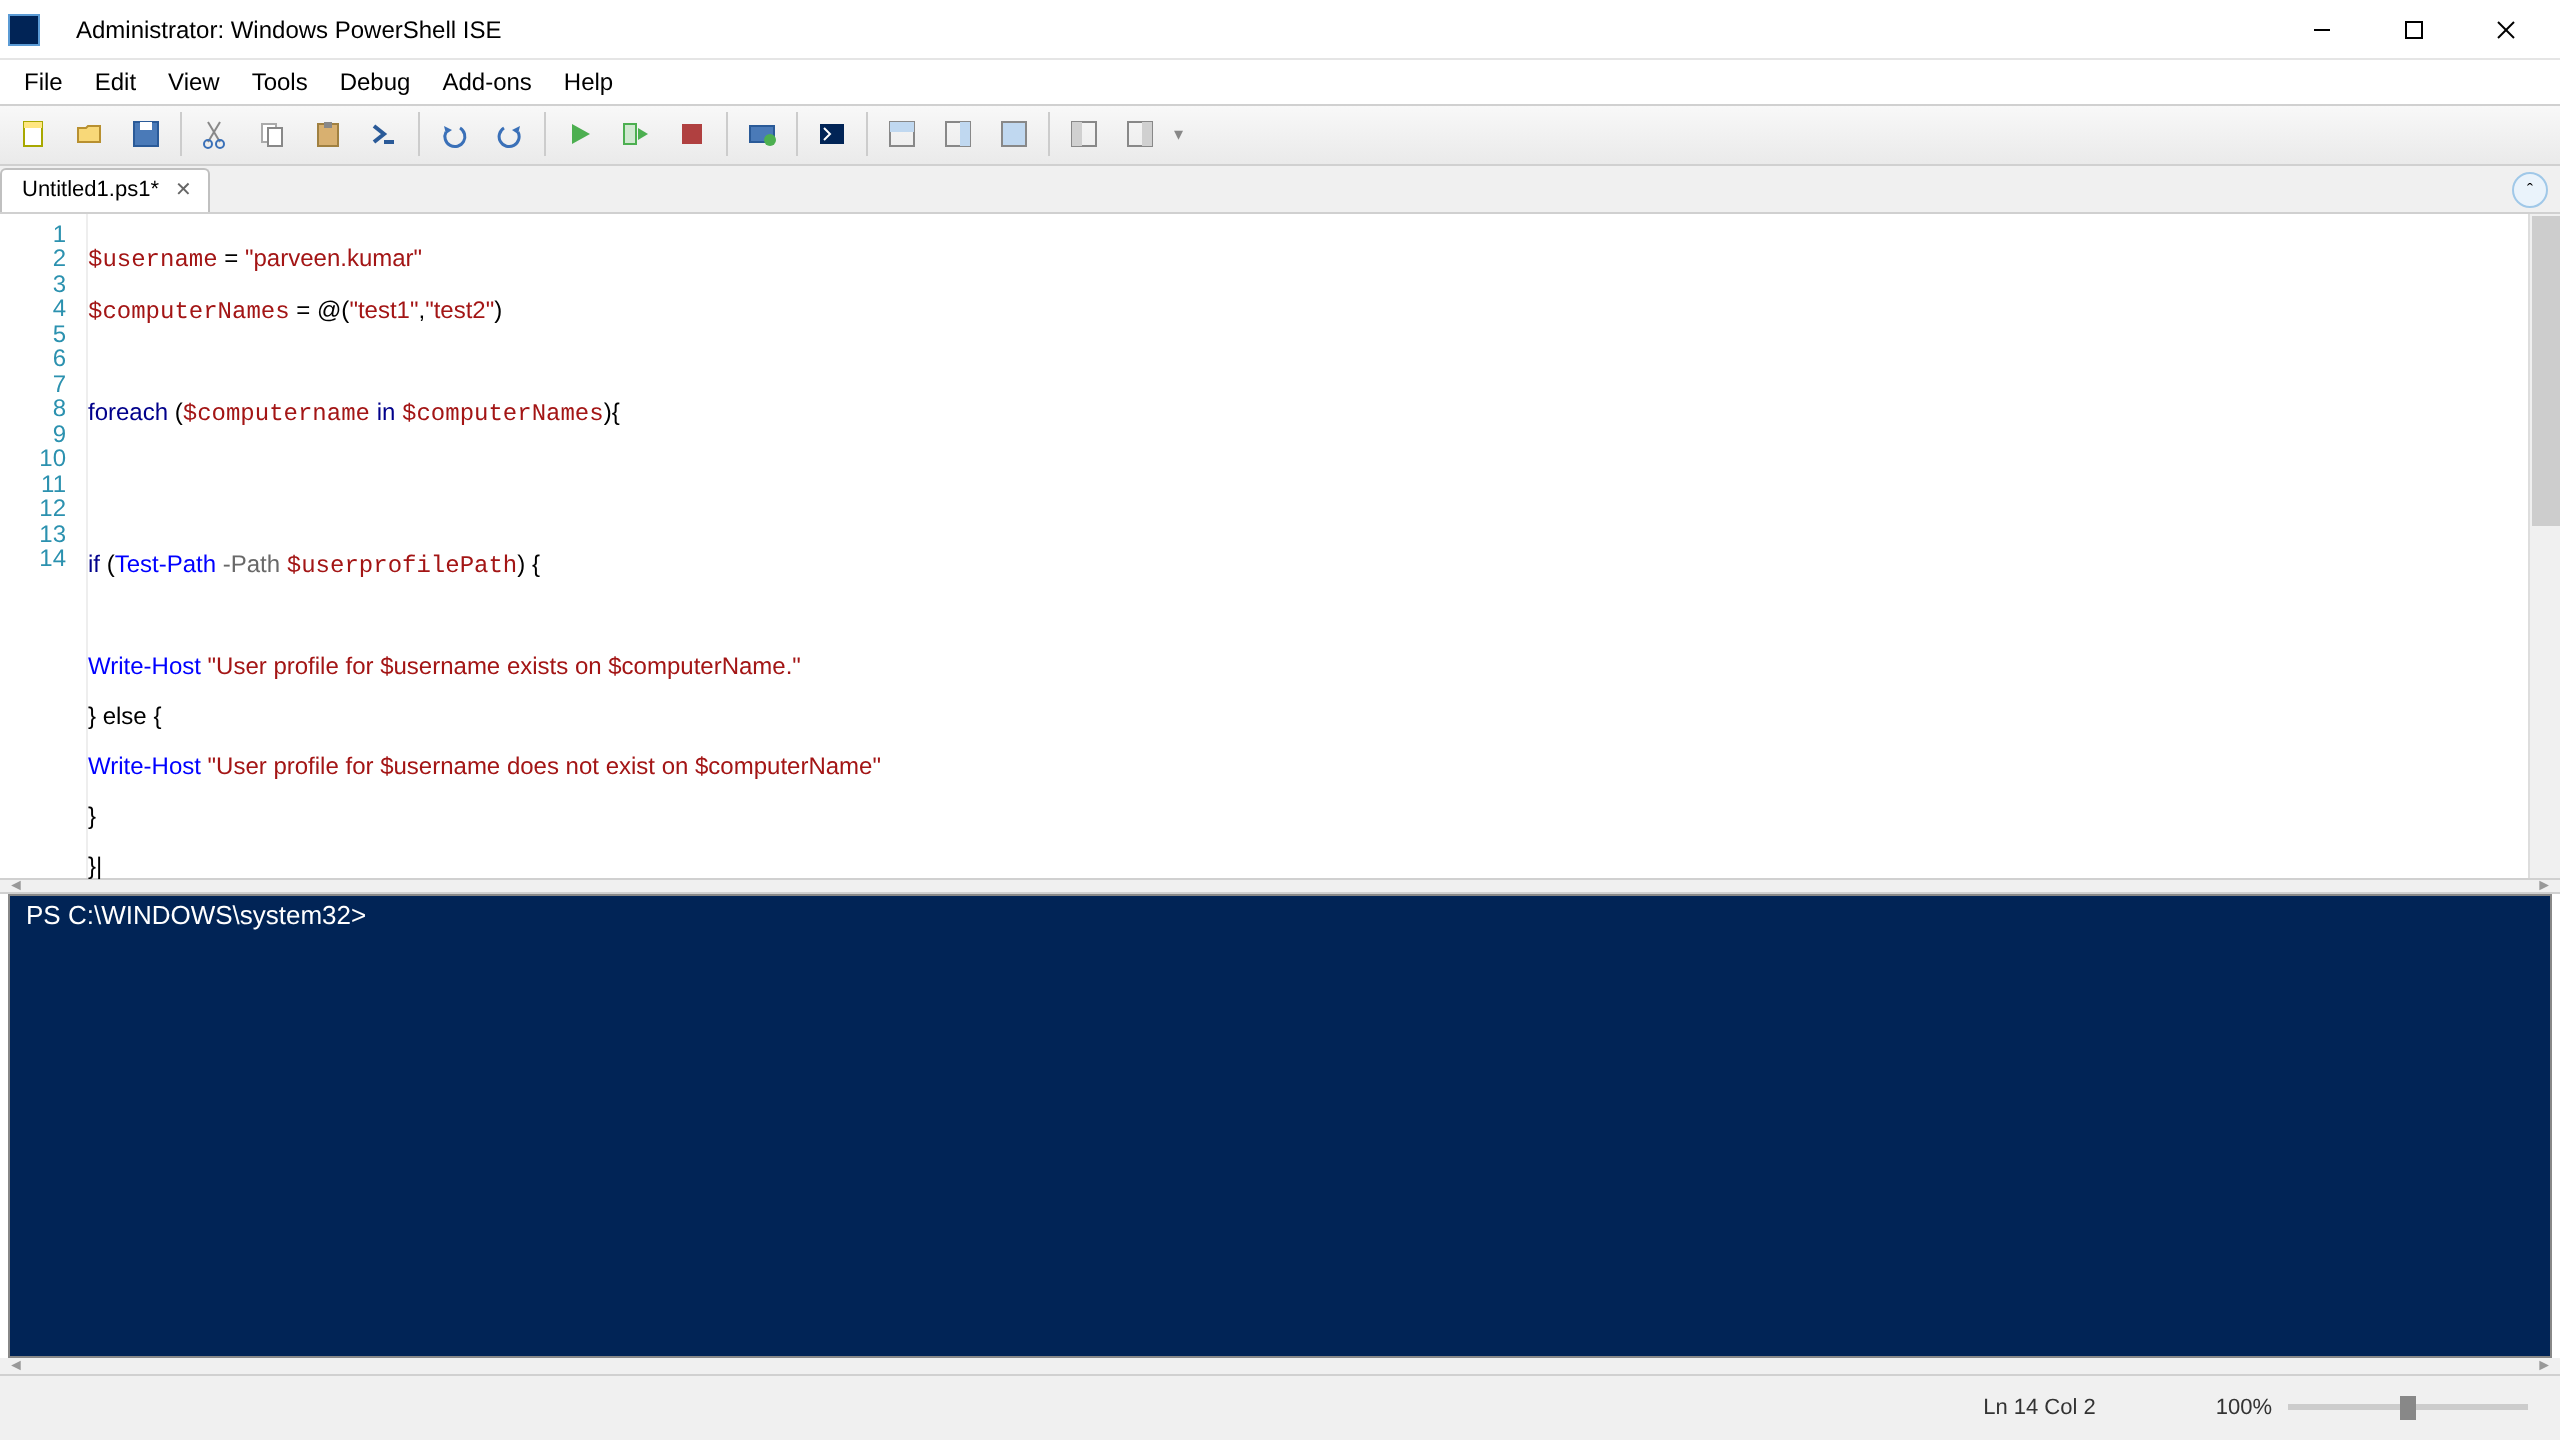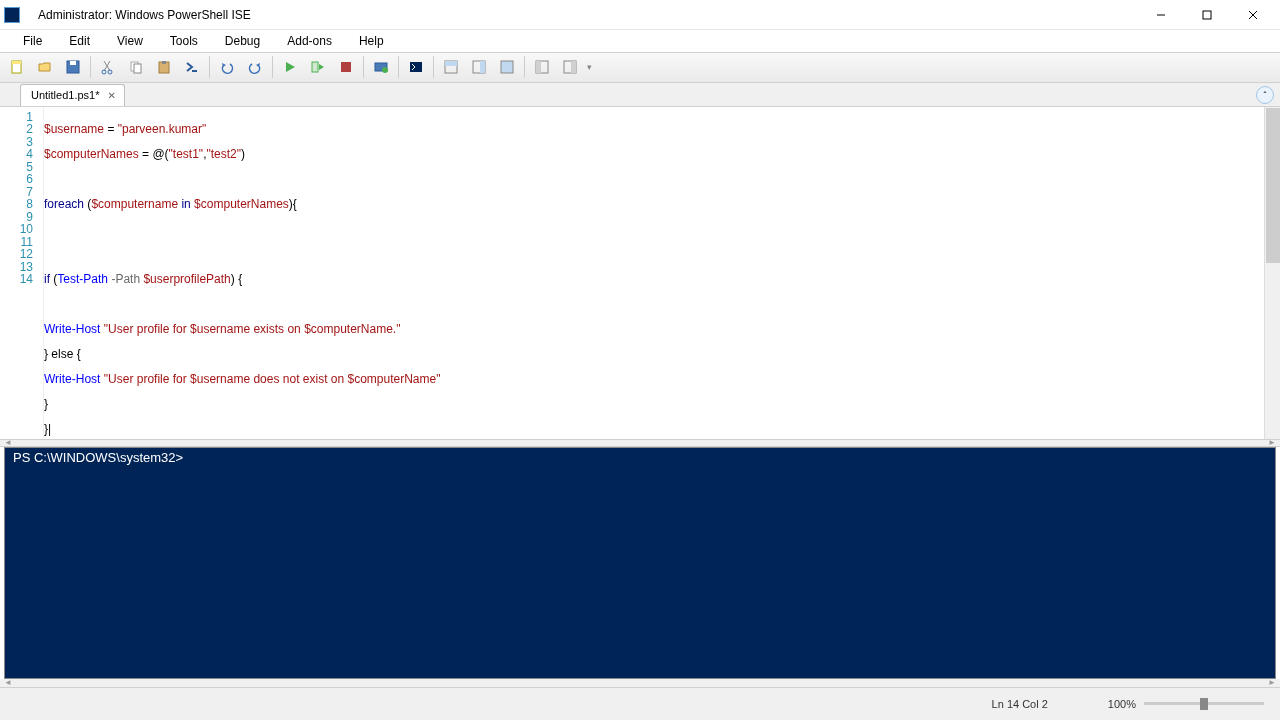--- a/index.html
+++ b/index.html
@@ -3,32 +3,32 @@
 <meta charset="utf-8">
 <style>
 * { margin: 0; padding: 0; box-sizing: border-box; font-family: "Segoe UI", Tahoma, sans-serif; }
 body { width: 1280px; height: 720px; background: #fff; overflow: hidden; display: flex; flex-direction: column; }
 .titlebar { height: 30px; background: #fff; display: flex; align-items: center; padding: 0 4px; border-bottom: 1px solid #e5e5e5; gap: 12px; }
 .titlebar-icon { width: 16px; height: 16px; margin-right: 6px; background: #012456; border: 1px solid #5b9bd5; display: inline-block; }
 .titlebar-text { font-size: 12px; color: #000; flex: 1; }
 .win-controls { display: flex; gap: 0; }
 .win-btn { width: 46px; height: 30px; display: flex; align-items: center; justify-content: center; font-size: 12px; cursor: pointer; }
 .menubar { height: 22px; background: #fff; display: flex; align-items: center; padding: 0 4px; font-size: 12px; }
-.menubar span { padding: 2px 8px; cursor: pointer; margin-left: 11px; }
+.menubar span { padding: 2px 8px; cursor: pointer; }
 .toolbar { height: 32px; background: linear-gradient(#f8f8f8,#eaeaea); border-top: 1px solid #d0d0d0; border-bottom: 1px solid #d0d0d0; display: flex; align-items: center; padding: 0 4px; gap: 2px; }
 .tool-btn { width: 26px; height: 26px; display: flex; align-items: center; justify-content: center; cursor: pointer; border: 1px solid transparent; }
 .tool-sep { width: 1px; height: 22px; background: #ccc; margin: 0 2px; }
-.tabs-row { height: 24px; background: #f0f0f0; display: flex; align-items: flex-end; padding: 0 20px; position: relative; border-bottom: 1px solid #d0d0d0; }
+.tabs-row { height: 24px; background: #f0f0f0; display: flex; align-items: flex-end; padding: 0 0; position: relative; border-bottom: 1px solid #d0d0d0; }
 .file-tab { height: 22px; background: #fff; border: 1px solid #c0c0c0; border-bottom: none; border-radius: 3px 3px 0 0; display: flex; align-items: center; padding: 0 6px 0 10px; font-size: 11px; gap: 6px; }
 .file-tab .close-x { font-size: 10px; color: #666; cursor: pointer; padding: 0 2px; }
 .collapse-btn { position: absolute; right: 6px; top: 3px; width: 18px; height: 18px; border: 1px solid #a0c8e8; border-radius: 50%; display: flex; align-items: center; justify-content: center; font-size: 9px; background: #eaf3fb; cursor: pointer; }
 .editor-area { height: 332px; display: flex; background: #fff; position: relative; }
 .gutter { width: 44px; background: #fff; border-right: 1px solid #eee; text-align: right; padding-right: 10px; font-family: Consolas, monospace; font-size: 12px; color: #2b91af; line-height: 12.5px; padding-top: 4px; position: relative; }
 .code { flex: 1; font-family: Consolas, monospace; font-size: 12px; line-height: 12.5px; padding-top: 4px; white-space: pre; color: #000; position: relative; }
-.code .v { color: #a31515; }
+.code .v { color: #a31515; font-family: Liberation Mono, monospace; }
 .code .s { color: #a31515; }
 .code .k { color: #00008b; }
 .code .c { color: #0000ff; }
 .code .p { color: #696969; }
 .vscroll { width: 16px; background: #f0f0f0; border-left: 1px solid #ddd; }
 .vscroll-thumb { width: 14px; height: 155px; background: #cdcdcd; margin: 1px auto 0; }
 .hsplit { height: 8px; background: #f0f0f0; border-top: 1px solid #d0d0d0; border-bottom: 1px solid #d0d0d0; cursor: ns-resize; display:flex; align-items:center; }
 .hsplit .arrow { font-size: 8px; color:#999; padding:0 4px; }
 .hsplit .arrow.right { margin-left: auto; }
 .console { flex: 1; background: #012456; color: #fff; font-family: Consolas, monospace; font-size: 13px; padding: 2px 8px; overflow: hidden; border: 1px solid #888; margin: 0 4px 0 4px;}

